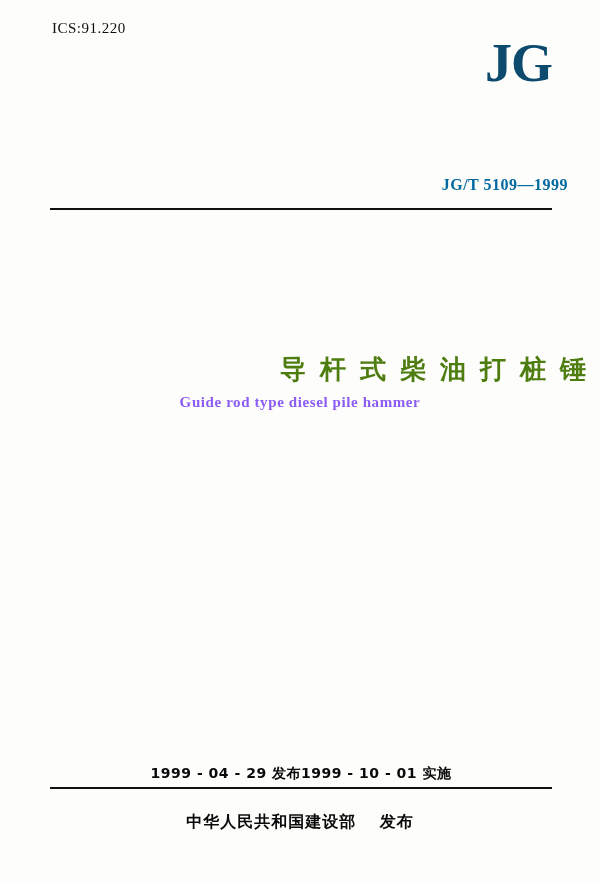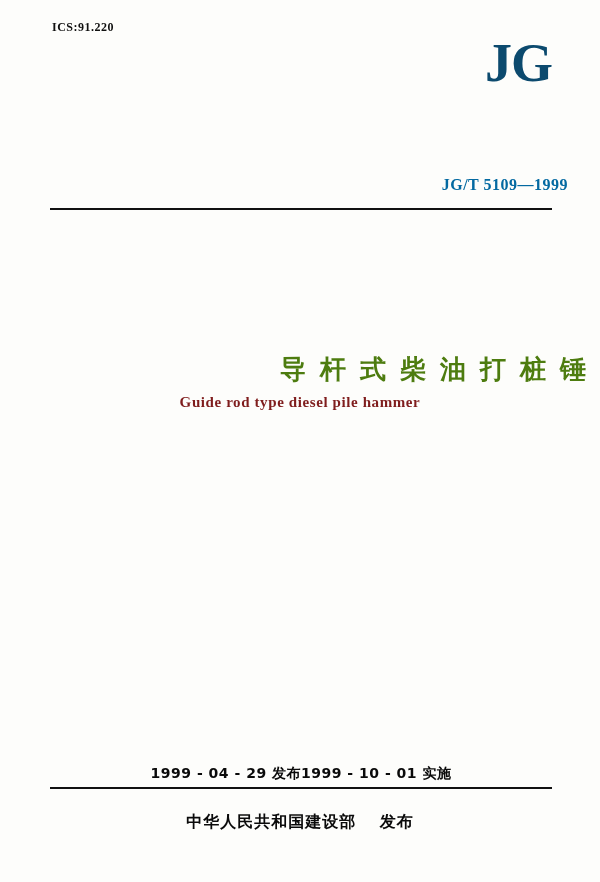--- a/index.html
+++ b/index.html
@@ -17,22 +17,22 @@
     background: #fdfdfb;
     overflow: hidden;
   }
 
   
   .ics {
     position: absolute;
     left: 52px;
     top: 20px;
     font-family: "Liberation Serif", serif;
-    font-size: 12px;
-    font-weight: bold;
+    font-size: 15px;
+    font-weight: normal;
     letter-spacing: 0.5px;
     color: #111;
   }
 
   
   .jg-logo {
     position: absolute;
     right: 48px;
     top: 36px;
     font-family: "Liberation Serif", serif;
@@ -99,21 +99,21 @@
   .doc-title-en {
     position: absolute;
     left: 0;
     right: 0;
     top: 394px;
     text-align: center;
     font-family: "Liberation Serif", serif;
     font-size: 15px;
     font-weight: bold;
     letter-spacing: 0.6px;
-    color: #7f1d1d;
+    color: #8b5cf6;
   }
 
   
   .dates {
     position: absolute;
     left: 50px;
     right: 48px;
     top: 765px;
     display: flex;
     justify-content: center;

